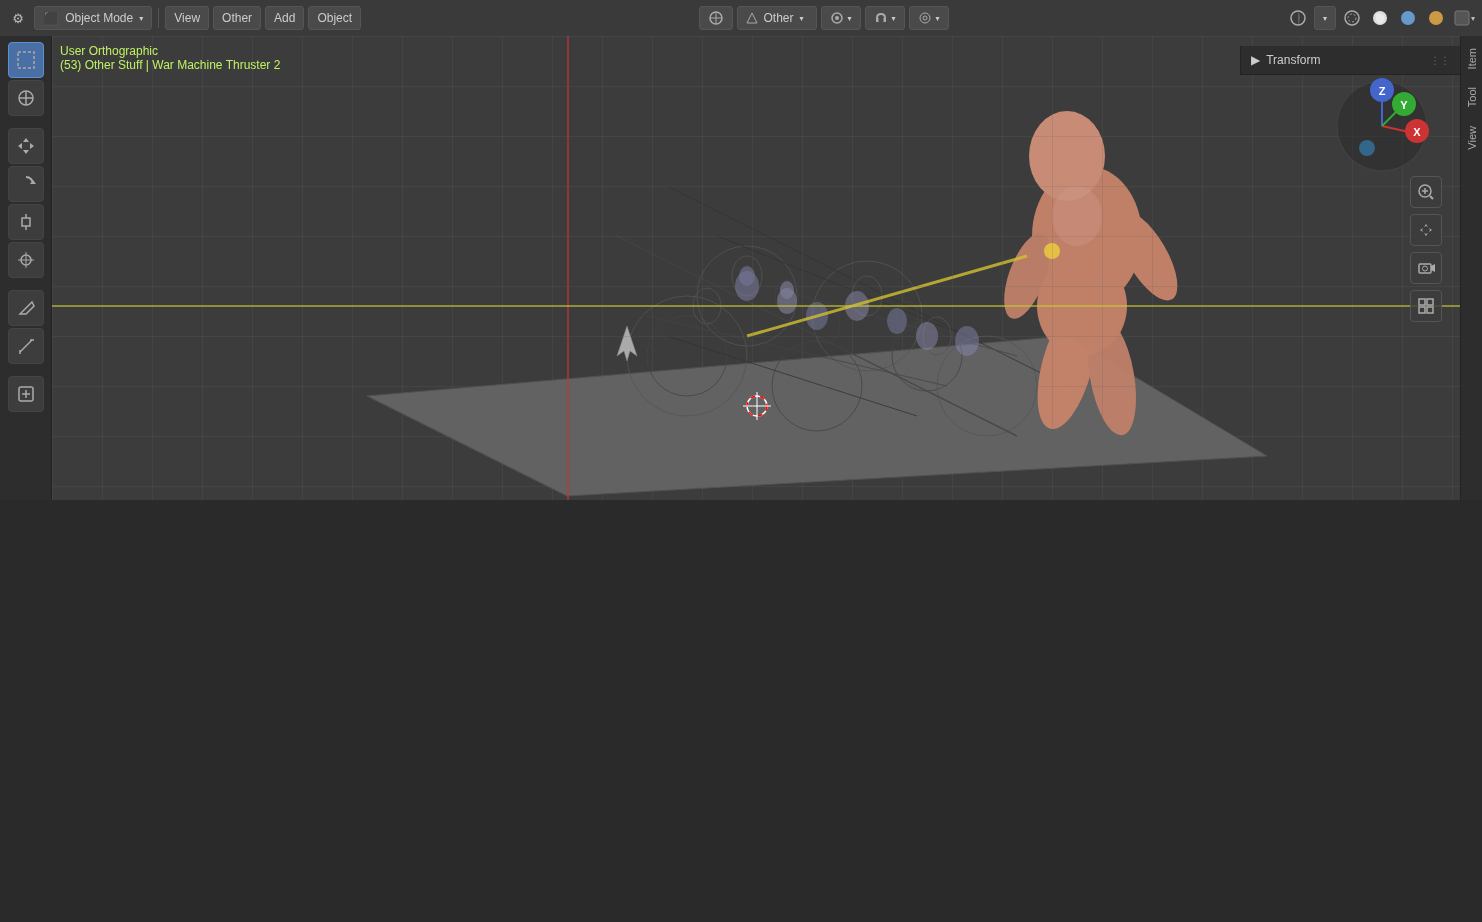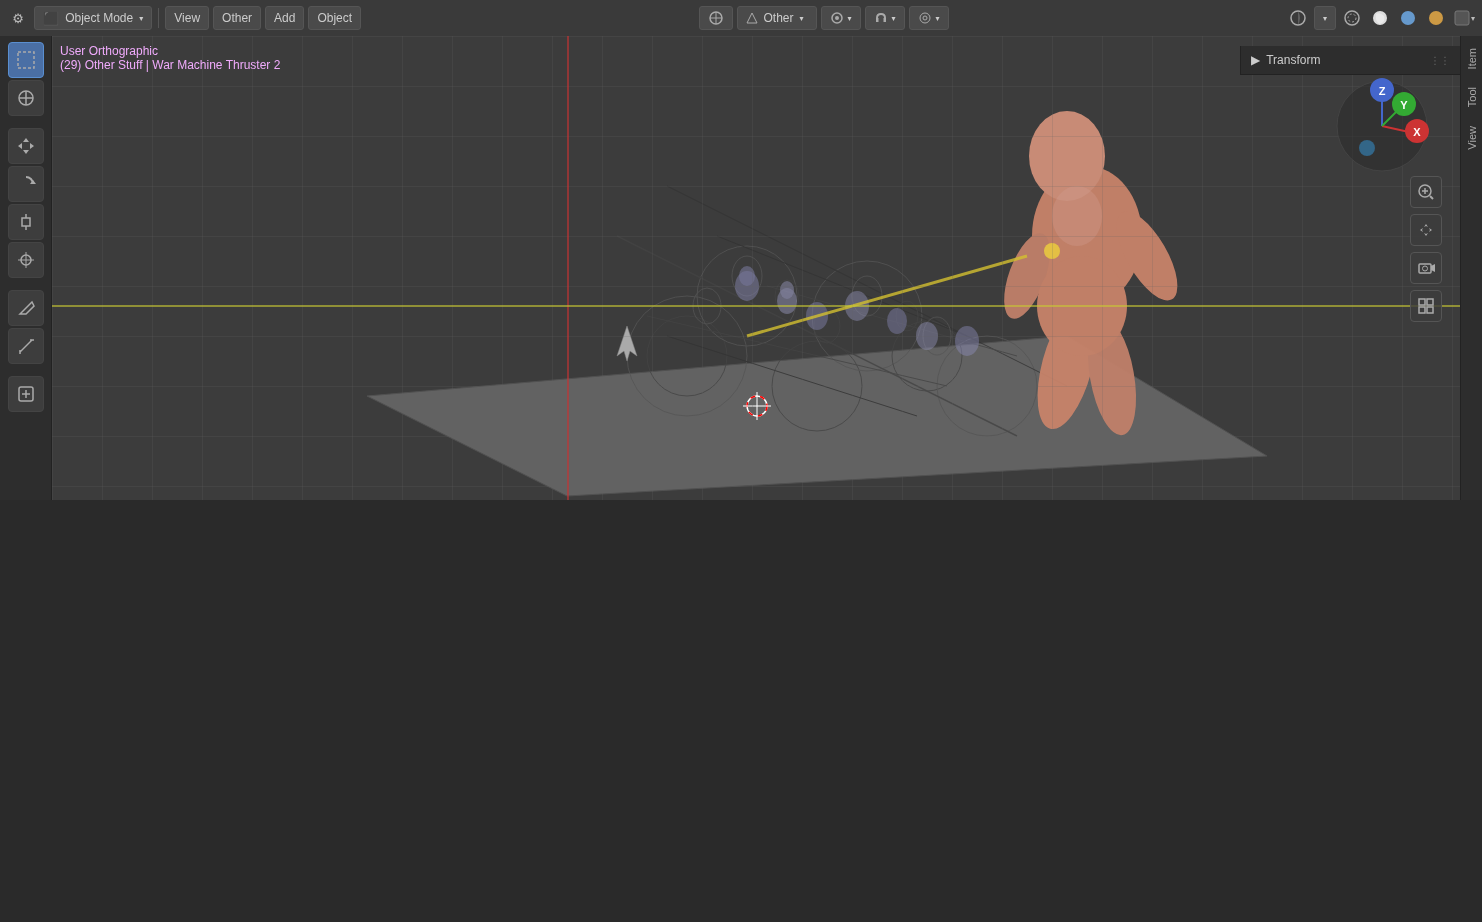--- a/index.html
+++ b/index.html
@@ -496,23 +496,23 @@
         <line x1="-14" y1="0" x2="14" y2="0" stroke="white" stroke-width="1"></line>
         <line x1="0" y1="-14" x2="0" y2="14" stroke="white" stroke-width="1"></line>
       </g>
 
       <line x1="580" y1="300" x2="860" y2="220" stroke="#d4c030" stroke-width="3" opacity="0.8"></line>
 
       <polygon points="460,290 470,320 463,315 460,325 457,315 450,320" fill="#aaa" stroke="#888" stroke-width="0.5"></polygon>
     </svg>
 
     
-    <div style="position:absolute;top:8px;left:8px;color:#f0abfc;font-size:12px;pointer-events:none;">
+    <div style="position:absolute;top:8px;left:8px;color:#bef264;font-size:12px;pointer-events:none;">
       <div>User Orthographic</div>
-      <div>(29) Other Stuff | War Machine Thruster 2</div>
+      <div>(53) Other Stuff | War Machine Thruster 2</div>
     </div>
 
     
     <div style="position:absolute;right:40px;top:140px;display:flex;flex-direction:column;gap:6px;">
       <div class="gizmo-btn" style="position:relative;">
         <svg width="18" height="18" viewBox="0 0 18 18">
             <circle cx="8" cy="8" r="6" fill="none" stroke="#aaa" stroke-width="1.5"></circle>
             <line x1="8" y1="5" x2="8" y2="11" stroke="#aaa" stroke-width="1.5"></line>
             <line x1="5" y1="8" x2="11" y2="8" stroke="#aaa" stroke-width="1.5"></line>
             <line x1="13" y1="13" x2="16" y2="16" stroke="#aaa" stroke-width="2"></line>

